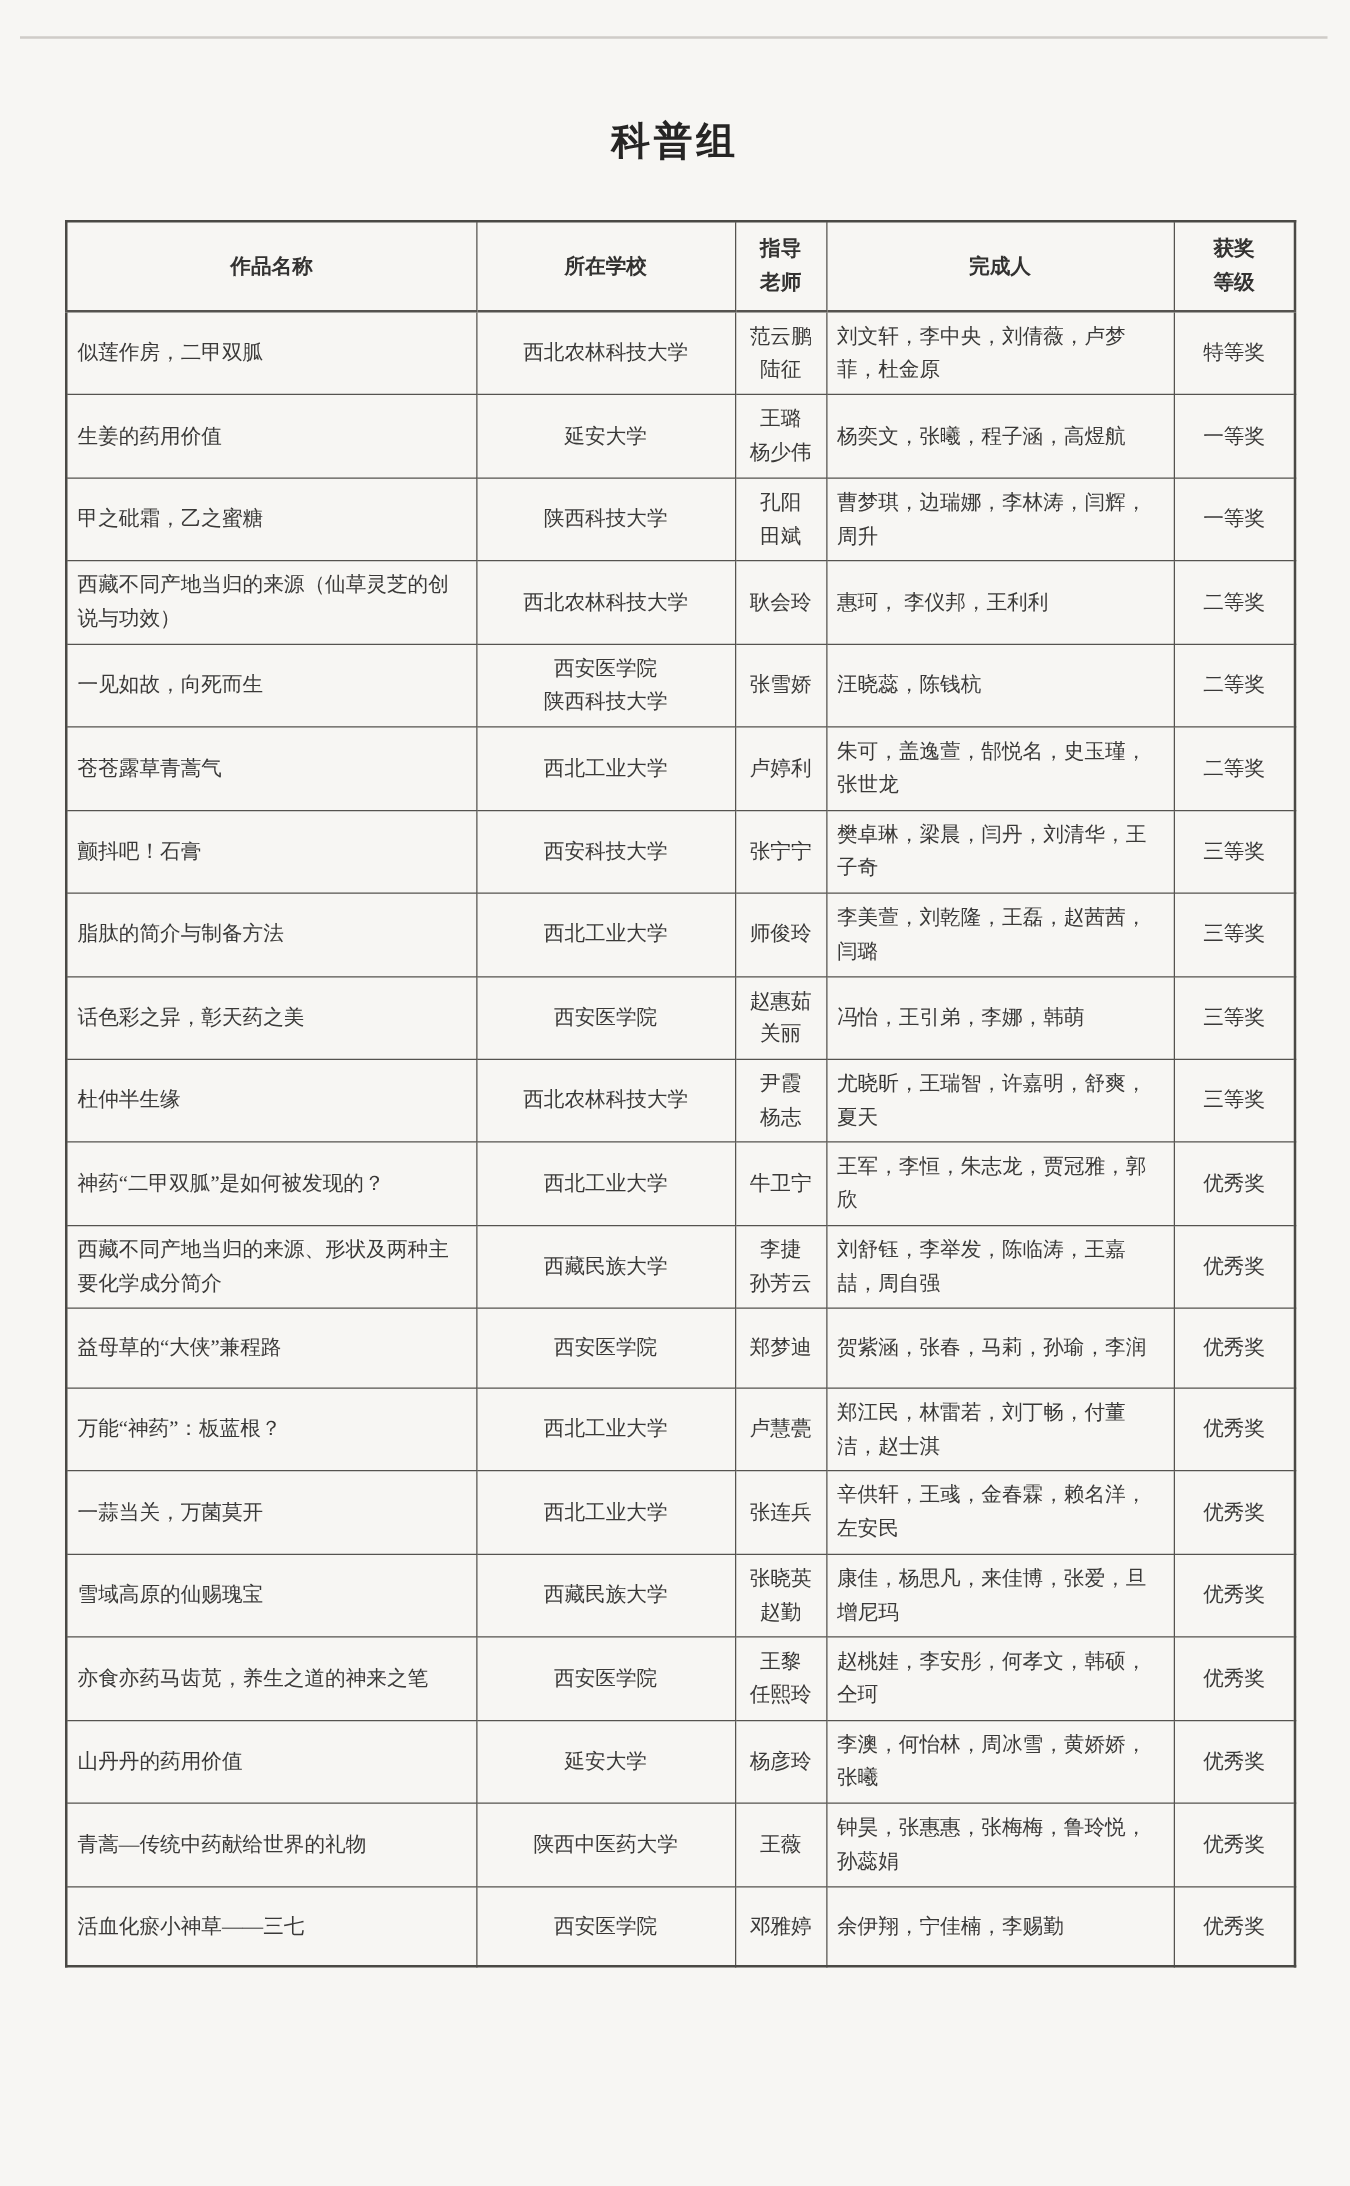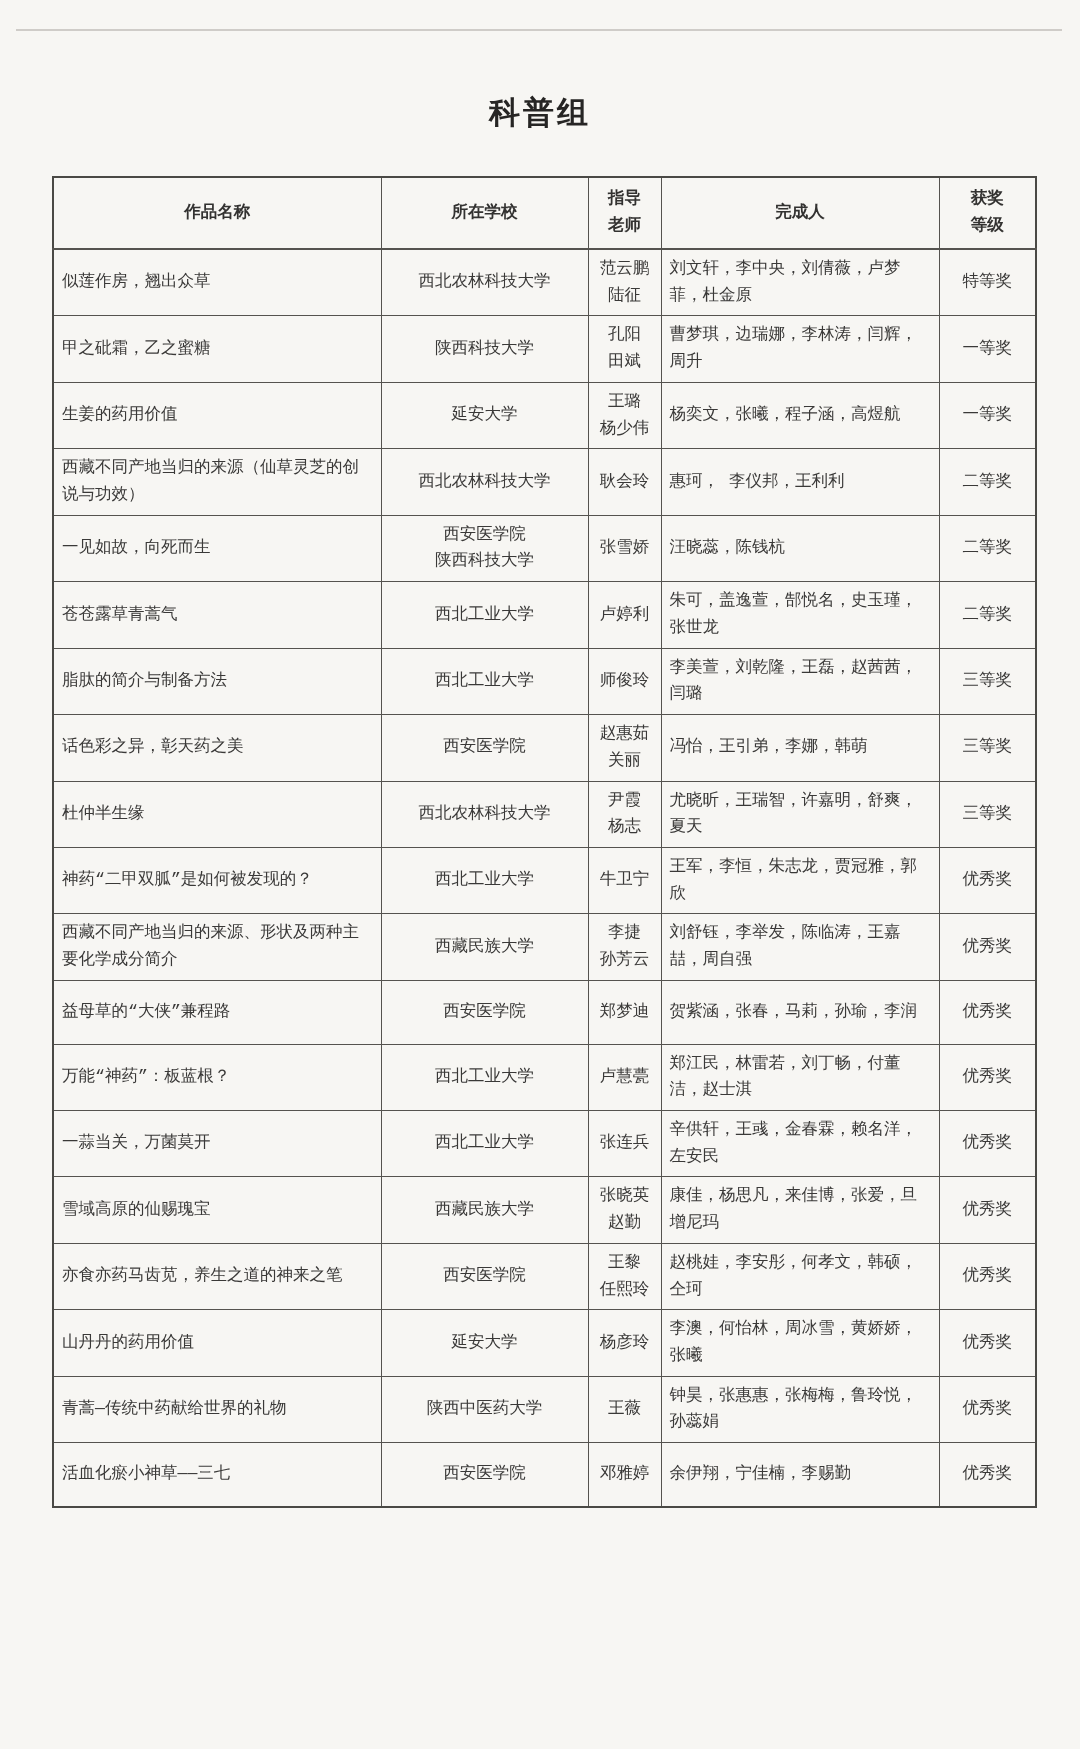--- a/index.html
+++ b/index.html
@@ -30,21 +30,20 @@
     letter-spacing: 3px;
     color: #262524;
   }
   table.awards {
     margin: 42px 0 0 52px;
     width: 983px;
     border-collapse: collapse;
     table-layout: fixed;
     border: 2px solid #4a4945;
     background: transparent;
-    font-family: Liberation Mono, monospace;
   }
   col.c1 { width: 328px; }
   col.c2 { width: 207px; }
   col.c3 { width: 73px; }
   col.c4 { width: 278px; }
   col.c5 { width: 97px; }
   th, td {
     border: 1px solid #55534f;
     font-size: 16.5px;
     line-height: 1.62;
@@ -89,47 +88,47 @@
       <th>所在学校</th>
       <th>指导
 老师</th>
       <th>完成人</th>
       <th>获奖
 等级</th>
     </tr>
   </thead>
   <tbody>
   <tr>
-    <td class="c-work">似莲作房，翘出众草</td>
+    <td class="c-work">似莲作房，二甲双胍</td>
     <td class="c-school">西北农林科技大学</td>
     <td class="c-teacher">范云鹏
 陆征</td>
     <td class="c-members">刘文轩，李中央，刘倩薇，卢梦菲，杜金原</td>
     <td class="c-award">特等奖</td>
+  </tr>
+
+  <tr>
+    <td class="c-work">生姜的药用价值</td>
+    <td class="c-school">延安大学</td>
+    <td class="c-teacher">王璐
+杨少伟</td>
+    <td class="c-members">杨奕文，张曦，程子涵，高煜航</td>
+    <td class="c-award">一等奖</td>
   </tr>
 
   <tr>
     <td class="c-work">甲之砒霜，乙之蜜糖</td>
     <td class="c-school">陕西科技大学</td>
     <td class="c-teacher">孔阳
 田斌</td>
     <td class="c-members">曹梦琪，边瑞娜，李林涛，闫辉，周升</td>
     <td class="c-award">一等奖</td>
   </tr>
 
   <tr>
-    <td class="c-work">生姜的药用价值</td>
-    <td class="c-school">延安大学</td>
-    <td class="c-teacher">王璐
-杨少伟</td>
-    <td class="c-members">杨奕文，张曦，程子涵，高煜航</td>
-    <td class="c-award">一等奖</td>
-  </tr>
-
-  <tr>
     <td class="c-work">西藏不同产地当归的来源（仙草灵芝的创说与功效）</td>
     <td class="c-school">西北农林科技大学</td>
     <td class="c-teacher">耿会玲</td>
     <td class="c-members">惠珂， 李仪邦，王利利</td>
     <td class="c-award">二等奖</td>
   </tr>
 
   <tr>
     <td class="c-work">一见如故，向死而生</td>
     <td class="c-school">西安医学院
@@ -140,20 +139,27 @@
   </tr>
 
   <tr>
     <td class="c-work">苍苍露草青蒿气</td>
     <td class="c-school">西北工业大学</td>
     <td class="c-teacher">卢婷利</td>
     <td class="c-members">朱可，盖逸萱，郜悦名，史玉瑾，张世龙</td>
     <td class="c-award">二等奖</td>
   </tr>
 
+  <tr>
+    <td class="c-work">颤抖吧！石膏</td>
+    <td class="c-school">西安科技大学</td>
+    <td class="c-teacher">张宁宁</td>
+    <td class="c-members">樊卓琳，梁晨，闫丹，刘清华，王子奇</td>
+    <td class="c-award">三等奖</td>
+  </tr>
 
   <tr>
     <td class="c-work">脂肽的简介与制备方法</td>
     <td class="c-school">西北工业大学</td>
     <td class="c-teacher">师俊玲</td>
     <td class="c-members">李美萱，刘乾隆，王磊，赵茜茜，闫璐</td>
     <td class="c-award">三等奖</td>
   </tr>
 
 

